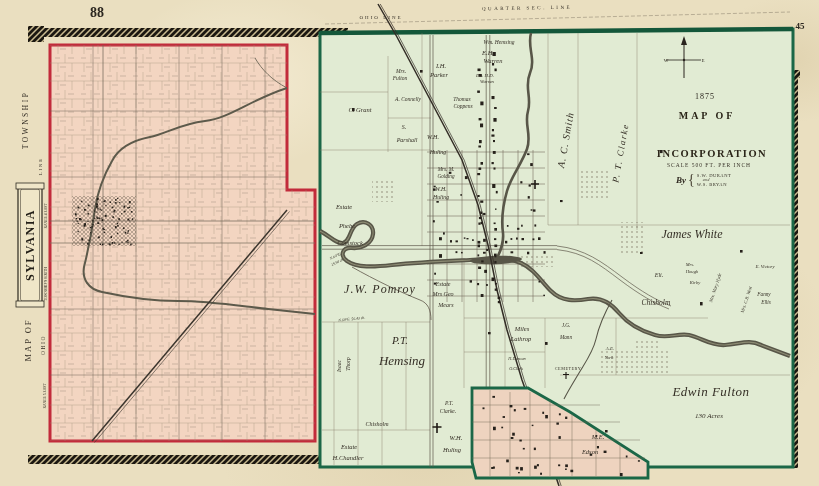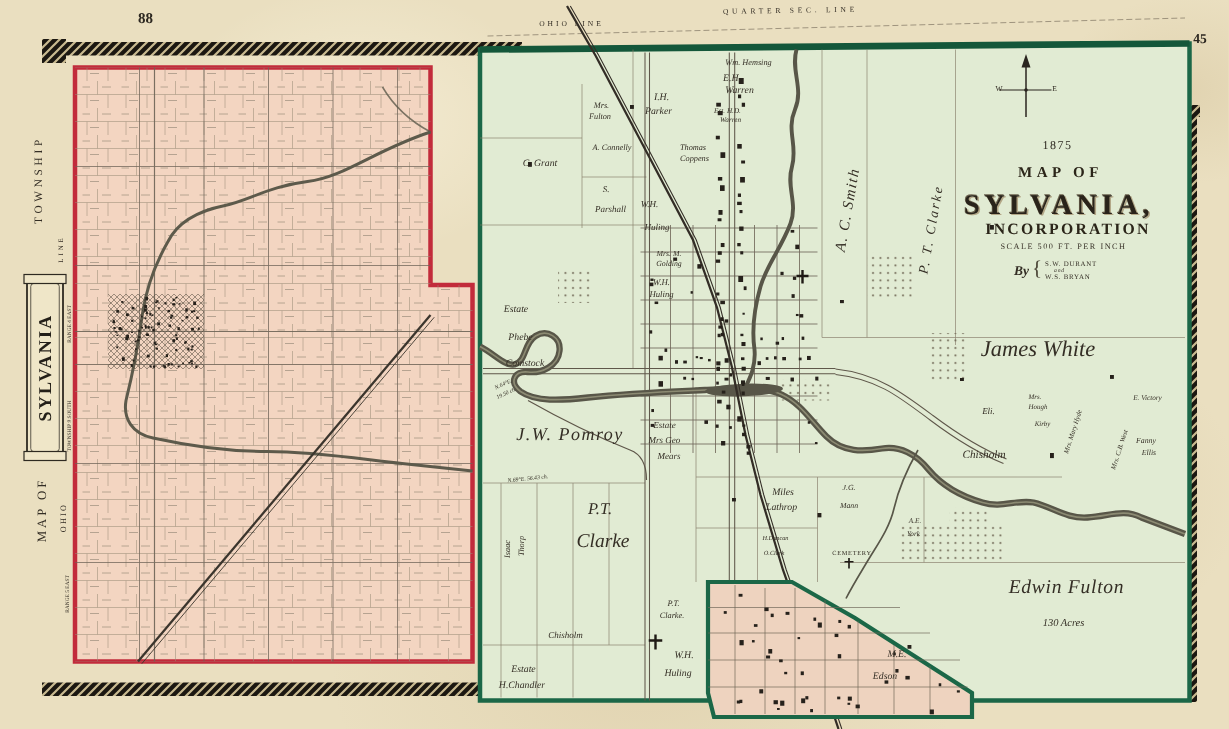--- a/index.html
+++ b/index.html
@@ -400,21 +400,21 @@
           <rect x="700.0" y="302.0" width="2.6" height="3.4" fill="#26211b"></rect>
           <rect x="545.0" y="342.0" width="2.6" height="2.9" fill="#26211b"></rect>
           <rect x="488.0" y="332.0" width="2.6" height="2.3" fill="#26211b"></rect>
           <rect x="605.0" y="430.0" width="2.6" height="2.5" fill="#26211b"></rect>
           <rect x="660.0" y="150.0" width="2.6" height="3.1" fill="#26211b"></rect>
           <rect x="740.0" y="250.0" width="2.6" height="2.6" fill="#26211b"></rect>
         </g>
     </g>
   </svg>
 
-  <div class="lbl pg" style="left:97px;top:13px;font-size:10px;">88</div>
+  <div class="lbl pg" style="left:97px;top:13px;font-size:14px;">88</div>
   <div class="lbl pg" style="left:800px;top:26px;font-size:9px;">45</div>
 
   <div>
       <div class="lbl caps" style="left: 26px; top: 120px; font-size: 7.5px; letter-spacing: 2.5px; transform: translate(-50%, -50%) rotate(-90deg);">TOWNSHIP</div>
       <div class="lbl cart" style="left: 30px; top: 245px; font-size: 12px; letter-spacing: 1.5px; transform: translate(-50%, -50%) rotate(-90deg);">SYLVANIA</div>
       <div class="lbl caps" style="left: 28px; top: 340px; font-size: 8.5px; letter-spacing: 2px; transform: translate(-50%, -50%) rotate(-90deg);">MAP OF</div>
       <div class="lbl caps" style="left: 44px; top: 345px; font-size: 5.5px; letter-spacing: 1.5px; transform: translate(-50%, -50%) rotate(-90deg);">OHIO</div>
       <div class="lbl caps" style="left: 41px; top: 166px; font-size: 4.5px; letter-spacing: 2px; transform: translate(-50%, -50%) rotate(-90deg);">LINE</div>
       <div class="lbl caps" style="left: 47px; top: 216px; font-size: 3.6px; transform: translate(-50%, -50%) rotate(-90deg);">RANGE 4 EAST</div>
       <div class="lbl caps" style="left: 47px; top: 284px; font-size: 3.6px; transform: translate(-50%, -50%) rotate(-90deg);">TOWNSHIP 9 SOUTH</div>
@@ -439,21 +439,21 @@
       <div class="lbl " style="left: 404px; top: 127px; font-size: 6px; transform: translate(-50%, -50%) rotate(0deg);">S.</div>
       <div class="lbl " style="left: 407px; top: 140px; font-size: 6px; transform: translate(-50%, -50%) rotate(0deg);">Parshall</div>
       <div class="lbl " style="left: 433px; top: 137px; font-size: 6px; transform: translate(-50%, -50%) rotate(0deg);">W.H.</div>
       <div class="lbl " style="left: 438px; top: 152px; font-size: 6px; transform: translate(-50%, -50%) rotate(0deg);">Huling</div>
       <div class="lbl " style="left: 446px; top: 170px; font-size: 5.2px; transform: translate(-50%, -50%) rotate(0deg);">Mrs. M.</div>
       <div class="lbl " style="left: 446px; top: 177px; font-size: 5.2px; transform: translate(-50%, -50%) rotate(0deg);">Golding</div>
       <div class="lbl " style="left: 441px; top: 190px; font-size: 5.8px; transform: translate(-50%, -50%) rotate(0deg);">W.H.</div>
       <div class="lbl " style="left: 441px; top: 198px; font-size: 5.8px; transform: translate(-50%, -50%) rotate(0deg);">Huling</div>
       <div class="lbl " style="left: 566px; top: 140px; font-size: 10px; letter-spacing: 1px; transform: translate(-50%, -50%) rotate(-80deg);">A. C. Smith</div>
       <div class="lbl " style="left: 621px; top: 153px; font-size: 9px; letter-spacing: 1.5px; transform: translate(-50%, -50%) rotate(-80deg);">P. T. Clarke</div>
-      <div class="lbl " style="left: 692px; top: 234px; font-size: 15px; transform: translate(-50%, -50%) rotate(0deg);">James White</div>
+      <div class="lbl " style="left: 692px; top: 234px; font-size: 12px; transform: translate(-50%, -50%) rotate(0deg);">James White</div>
       <div class="lbl " style="left: 659px; top: 275px; font-size: 6px; transform: translate(-50%, -50%) rotate(0deg);">Eli.</div>
       <div class="lbl " style="left: 656px; top: 303px; font-size: 7.5px; transform: translate(-50%, -50%) rotate(0deg);">Chisholm</div>
       <div class="lbl " style="left: 690px; top: 265px; font-size: 4.6px; transform: translate(-50%, -50%) rotate(0deg);">Mrs.</div>
       <div class="lbl " style="left: 692px; top: 272px; font-size: 4.6px; transform: translate(-50%, -50%) rotate(0deg);">Hough</div>
       <div class="lbl " style="left: 695px; top: 283px; font-size: 4.6px; transform: translate(-50%, -50%) rotate(0deg);">Kirby</div>
       <div class="lbl " style="left: 765px; top: 267px; font-size: 4.8px; transform: translate(-50%, -50%) rotate(0deg);">E. Victory</div>
       <div class="lbl " style="left: 764px; top: 295px; font-size: 5.2px; transform: translate(-50%, -50%) rotate(0deg);">Fanny</div>
       <div class="lbl " style="left: 766px; top: 303px; font-size: 5.2px; transform: translate(-50%, -50%) rotate(0deg);">Ellis</div>
       <div class="lbl " style="left: 716px; top: 288px; font-size: 4.6px; transform: translate(-50%, -50%) rotate(-72deg);">Mrs. Mary Hyde</div>
       <div class="lbl " style="left: 747px; top: 300px; font-size: 4.6px; transform: translate(-50%, -50%) rotate(-72deg);">Mrs. C.B. West</div>
@@ -464,21 +464,21 @@
       <div class="lbl " style="left: 522px; top: 329px; font-size: 6.5px; transform: translate(-50%, -50%) rotate(0deg);">Miles</div>
       <div class="lbl " style="left: 521px; top: 339px; font-size: 6.5px; transform: translate(-50%, -50%) rotate(0deg);">Lathrop</div>
       <div class="lbl " style="left: 566px; top: 326px; font-size: 5.2px; transform: translate(-50%, -50%) rotate(0deg);">J.G.</div>
       <div class="lbl " style="left: 566px; top: 338px; font-size: 5.2px; transform: translate(-50%, -50%) rotate(0deg);">Mann</div>
       <div class="lbl " style="left: 517px; top: 359px; font-size: 4.2px; transform: translate(-50%, -50%) rotate(0deg);">H.Duncan</div>
       <div class="lbl " style="left: 516px; top: 369px; font-size: 4.2px; transform: translate(-50%, -50%) rotate(0deg);">O.Clark</div>
       <div class="lbl caps" style="left: 568px; top: 369px; font-size: 4.2px; letter-spacing: 0.5px; transform: translate(-50%, -50%) rotate(0deg);">CEMETERY</div>
       <div class="lbl " style="left: 610px; top: 349px; font-size: 4.8px; transform: translate(-50%, -50%) rotate(0deg);">A.E.</div>
       <div class="lbl " style="left: 609px; top: 358px; font-size: 4.8px; transform: translate(-50%, -50%) rotate(0deg);">York</div>
       <div class="lbl " style="left: 400px; top: 340px; font-size: 11px; transform: translate(-50%, -50%) rotate(0deg);">P.T.</div>
-      <div class="lbl " style="left: 402px; top: 360px; font-size: 13px; transform: translate(-50%, -50%) rotate(0deg);">Clarke</div>
+      <div class="lbl " style="left: 402px; top: 360px; font-size: 13px; transform: translate(-50%, -50%) rotate(0deg);">Hemsing</div>
       <div class="lbl " style="left: 380px; top: 289px; font-size: 12px; letter-spacing: 1px; transform: translate(-50%, -50%) rotate(0deg);">J.W. Pomroy</div>
       <div class="lbl " style="left: 443px; top: 284px; font-size: 6px; transform: translate(-50%, -50%) rotate(0deg);">Estate</div>
       <div class="lbl " style="left: 443px; top: 294px; font-size: 6px; transform: translate(-50%, -50%) rotate(0deg);">Mrs Geo</div>
       <div class="lbl " style="left: 446px; top: 305px; font-size: 6px; transform: translate(-50%, -50%) rotate(0deg);">Mears</div>
       <div class="lbl " style="left: 344px; top: 207px; font-size: 6.5px; transform: translate(-50%, -50%) rotate(0deg);">Estate</div>
       <div class="lbl " style="left: 347px; top: 226px; font-size: 6.5px; transform: translate(-50%, -50%) rotate(0deg);">Phebe</div>
       <div class="lbl " style="left: 350px; top: 243px; font-size: 6.5px; transform: translate(-50%, -50%) rotate(0deg);">Comstock</div>
       <div class="lbl " style="left: 336px; top: 257px; font-size: 3.8px; transform: translate(-50%, -50%) rotate(-25deg);">N.64°E.</div>
       <div class="lbl " style="left: 338px; top: 263px; font-size: 3.8px; transform: translate(-50%, -50%) rotate(-25deg);">19.50 ch.</div>
       <div class="lbl " style="left: 352px; top: 320px; font-size: 3.8px; transform: translate(-50%, -50%) rotate(-6deg);">N.69°E. 56.43 ch.</div>
@@ -488,21 +488,20 @@
       <div class="lbl " style="left: 348px; top: 458px; font-size: 6.5px; transform: translate(-50%, -50%) rotate(0deg);">H.Chandler</div>
       <div class="lbl " style="left: 377px; top: 424px; font-size: 6px; transform: translate(-50%, -50%) rotate(0deg);">Chisholm</div>
       <div class="lbl " style="left: 449px; top: 404px; font-size: 5.5px; transform: translate(-50%, -50%) rotate(0deg);">P.T.</div>
       <div class="lbl " style="left: 448px; top: 412px; font-size: 5.5px; transform: translate(-50%, -50%) rotate(0deg);">Clarke.</div>
       <div class="lbl " style="left: 456px; top: 438px; font-size: 6.5px; transform: translate(-50%, -50%) rotate(0deg);">W.H.</div>
       <div class="lbl " style="left: 452px; top: 450px; font-size: 6.5px; transform: translate(-50%, -50%) rotate(0deg);">Huling</div>
     </div>
 
   <div class="lbl t-year" style="left:705px;top:97px;font-size:8px;">1875</div>
   <div class="lbl t-mapof" style="left:707px;top:116px;font-size:10px;">MAP OF</div>
-  <div class="lbl t-syl" style="left:706px;top:137px;font-size:19px;">SYLVANIA,</div>
   <div class="lbl t-inc" style="left:712px;top:154px;font-size:10.5px;">INCORPORATION</div>
   <div class="lbl t-scale" style="left:709px;top:166px;font-size:5.5px;">SCALE 500 FT. PER INCH</div>
   <div class="byline">
     <span class="by-word">By</span>
     <span class="brace">{</span>
     <span class="pubcol">
       <span class="pub">S.W. DURANT</span>
       <span class="pub pub-and">and</span>
       <span class="pub">W.S. BRYAN</span>
     </span>

